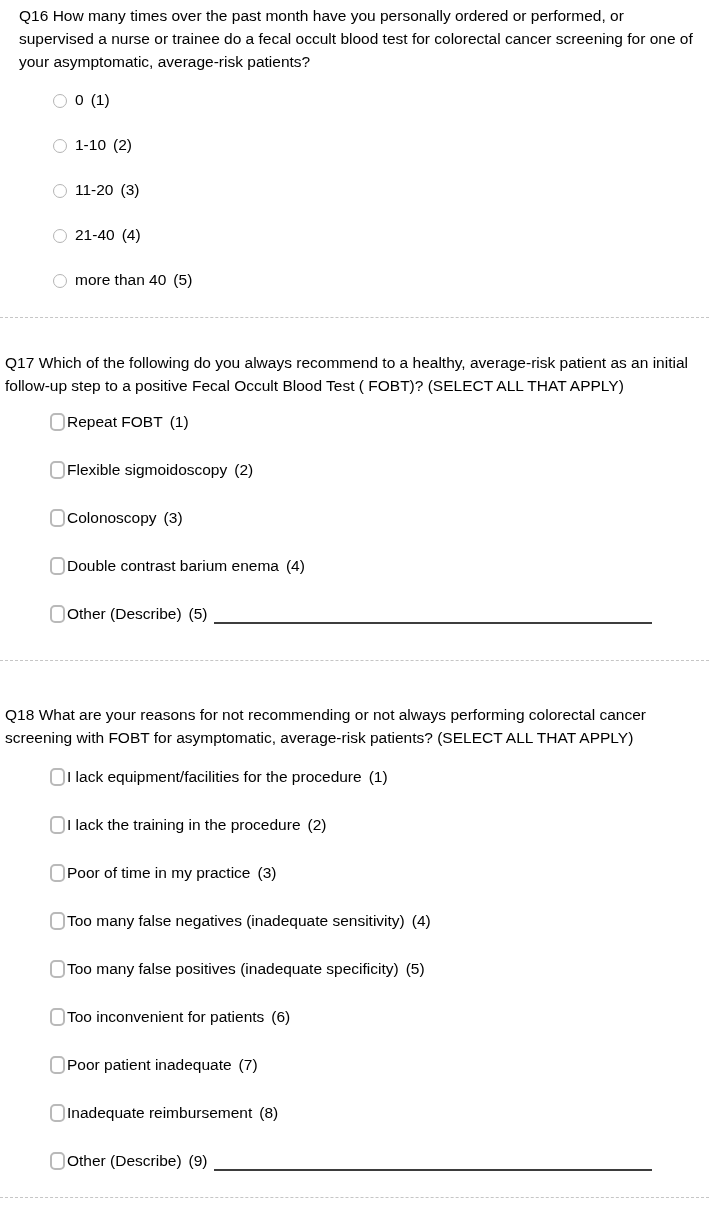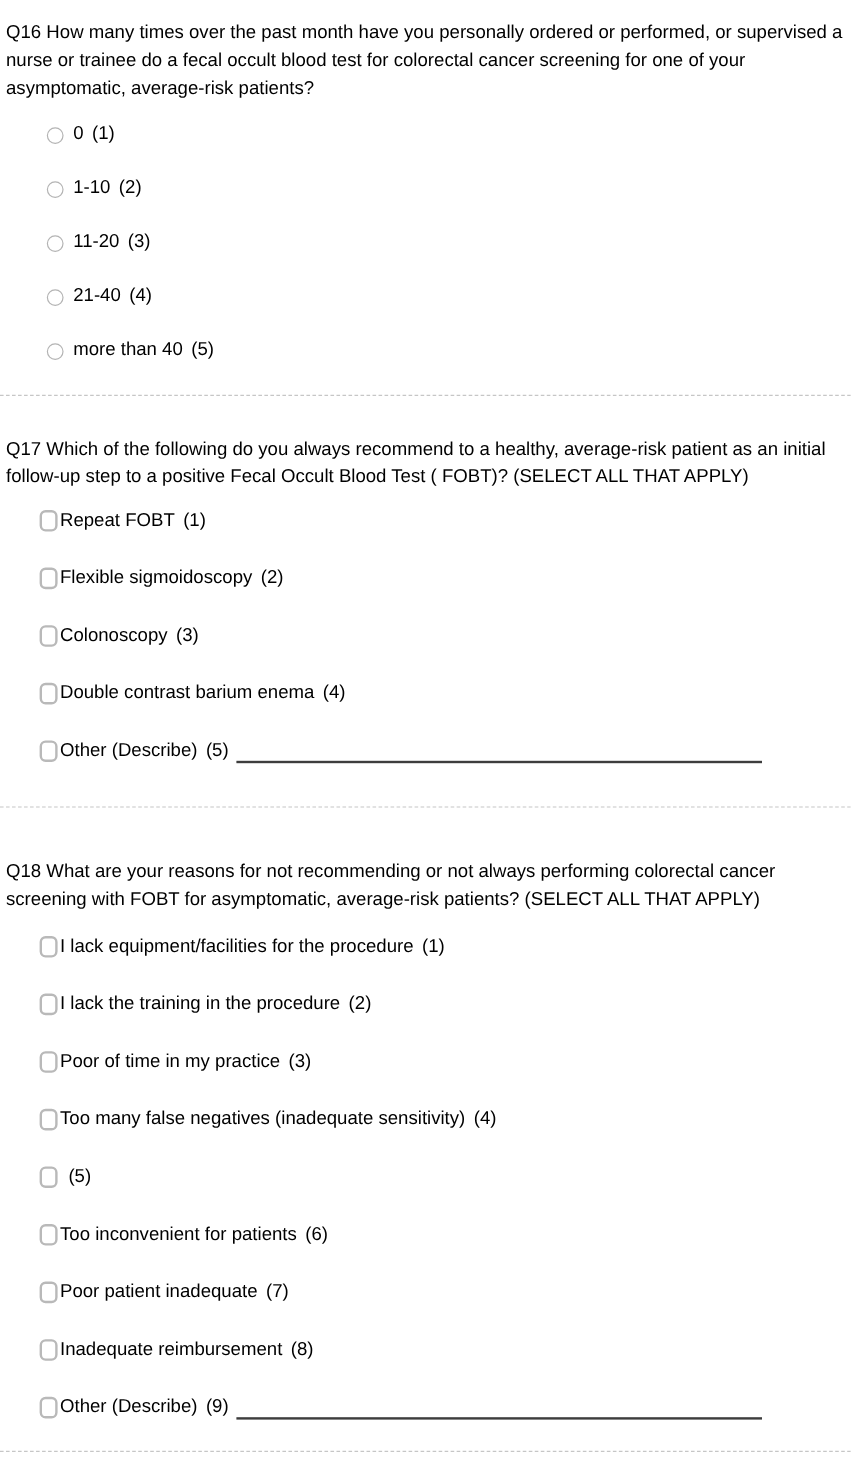--- a/index.html
+++ b/index.html
@@ -8,34 +8,34 @@
     width: 709px;
     height: 1232px;
     background: #ffffff;
     color: #000000;
     font-family: "Liberation Sans", sans-serif;
     font-size: 15.5px;
     line-height: 23px;
     overflow: hidden;
   }
   .question { padding: 0 7px 0 5px; overflow: hidden; }
-  #q16 { padding-top: 16px; }
+  #q16 { padding-top: 4px; margin-left: 14px; }
   #q17 { padding-top: 33px; }
   #q18 { padding-top: 42px; }
   .question-bold { font-weight: normal; }
   .options { margin: 0; padding: 0; list-style: none; }
   #q16 .options { margin-top: 15px; }
   #q17 .options { margin-top: 13px; }
   #q18 .options { margin-top: 16px; }
   .opt {
     display: flex;
     align-items: flex-end;
   }
   .opt-radio { margin-left: 34px; margin-bottom: 22px; }
-  .opt-check { margin-left: 28px; margin-bottom: 25px; }
+  .opt-check { margin-left: 45px; margin-bottom: 25px; }
   .radio {
     flex: none;
     width: 14px; height: 14px;
     border: 1.5px solid #b4b4b4;
     border-radius: 50%;
     background: #ffffff;
     margin-right: 8px;
     margin-bottom: 3px;
   }
   .checkbox {
@@ -166,20 +166,21 @@
       <span>Poor of time in my practice</span>
       <span class="opt-code">(3)</span>
     </li>
     <li class="opt opt-check">
       <span class="checkbox"></span>
       <span>Too many false negatives (inadequate sensitivity)</span>
       <span class="opt-code">(4)</span>
     </li>
     <li class="opt opt-check">
       <span class="checkbox"></span>
+      <span>Too many false positives (inadequate specificity)</span>
       <span class="opt-code">(5)</span>
     </li>
     <li class="opt opt-check">
       <span class="checkbox"></span>
       <span>Too inconvenient for patients</span>
       <span class="opt-code">(6)</span>
     </li>
     <li class="opt opt-check">
       <span class="checkbox"></span>
       <span>Poor patient inadequate</span>

